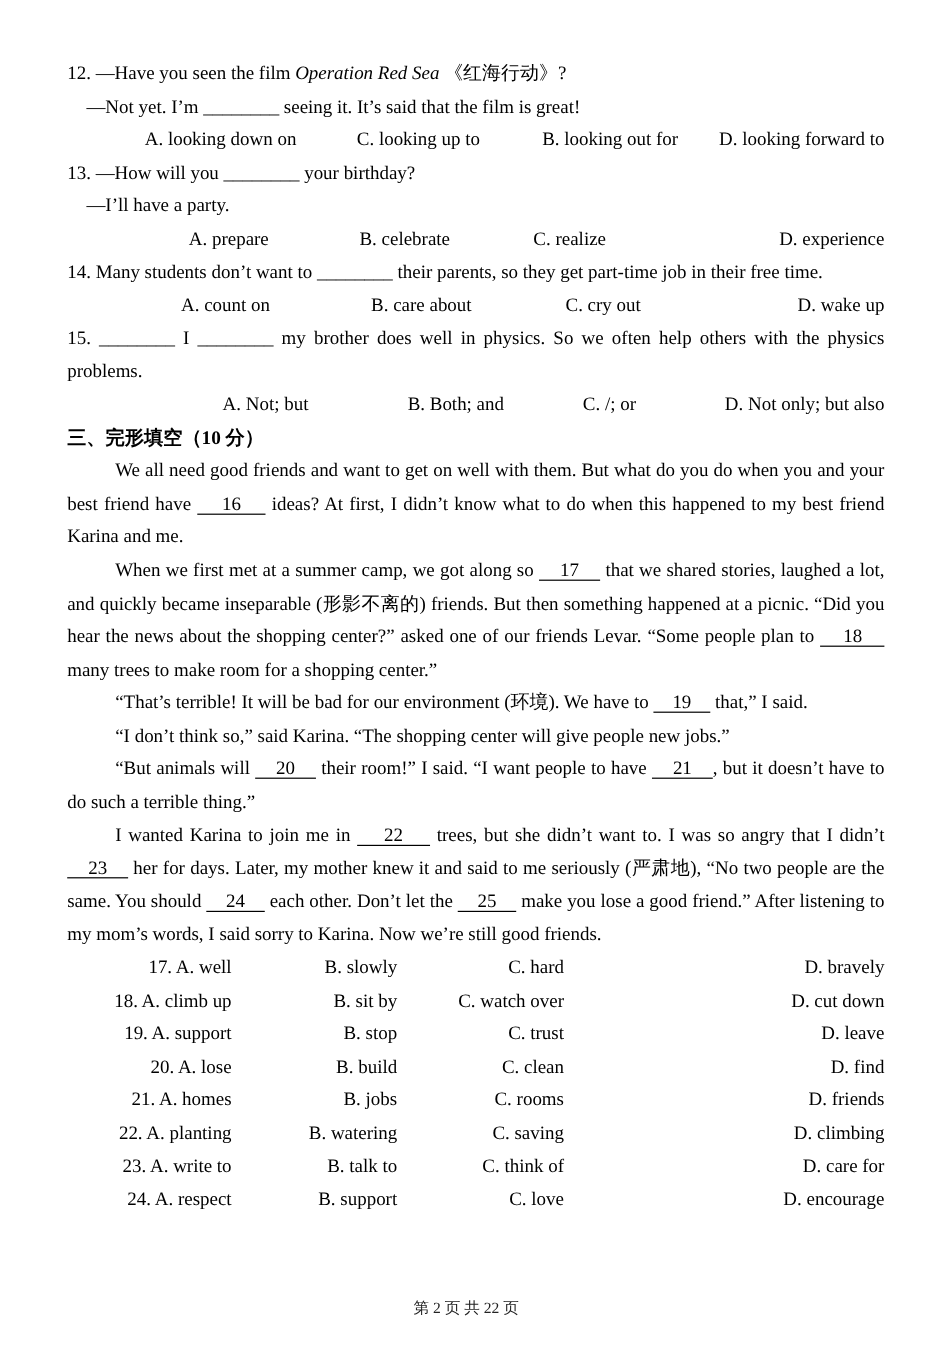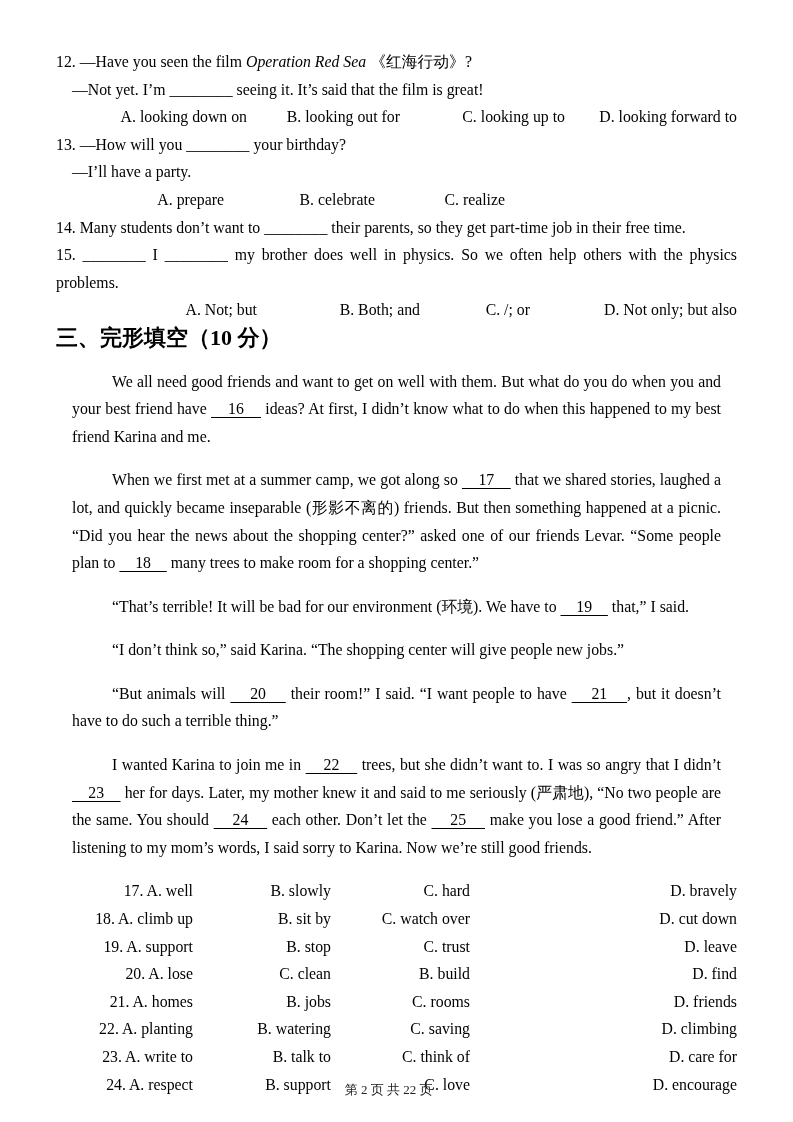--- a/index.html
+++ b/index.html
@@ -14,29 +14,29 @@
     font-family: Liberation Serif, serif;
     font-size: 15.8px;
     line-height: 27.6px;
     position: relative;
     overflow: hidden;
   }
   p, h3 { margin: 0; }
   .line { margin: 0; }
   .indent { padding-left: 16px; }
   .just { text-align: justify; }
-  .para { margin: 16px; text-align: justify; text-indent: 40px; }
+  .para { margin: 0; text-align: justify; text-indent: 40px; }
   .ul {
     white-space: pre;
     text-decoration: underline;
     text-underline-offset: 3px;
   }
   .sec-heading {
     font-weight: bold;
-    font-size: 22px;
+    font-size: 16px;
     line-height: 27.6px;
   }
   .optrow { display: grid; line-height: 27.6px; text-align: right; }
   .opts12 { padding-left: 19px; grid-template-columns: 172px 153px 165px auto; }
   .opts13 { padding-left: 12px; grid-template-columns: 156px 151px 130px auto; }
   .opts14 { padding-left: 7px;  grid-template-columns: 162px 168px 141px auto; }
   .opts15 { padding-left: 9px;  grid-template-columns: 192px 163px 110px auto; }
   .optscz { grid-template-columns: 137px 138px 139px auto; }
   .footer {
     position: absolute;
@@ -51,38 +51,45 @@
 </head>
 <body>
 
 <div class="page">
 
   <div>
     <p class="line"><span>12. —Have you seen the film </span><i>Operation Red Sea</i><span> 《红海行动》?</span></p>
     <p class="line indent"><span>—Not yet. I’m </span><span>________</span><span> seeing it. It’s said that the film is great!</span></p>
     <div class="optrow opts12">
       <span>A. looking down on</span>
+      <span>C. looking up to</span>
       <span>B. looking out for</span>
-      <span>C. looking up to</span>
       <span>D. looking forward to</span>
     </div>
   </div>
 
   <div>
     <p class="line"><span>13. —How will you </span><span>________</span><span> your birthday?</span></p>
     <p class="line indent"><span>—I’ll have a party.</span></p>
     <div class="optrow opts13">
       <span>A. prepare</span>
       <span>B. celebrate</span>
       <span>C. realize</span>
+      <span>D. experience</span>
     </div>
   </div>
 
   <div>
     <p class="line"><span>14. Many students don’t want to </span><span>________</span><span> their parents, so they get part-time job in their free time.</span></p>
+    <div class="optrow opts14">
+      <span>A. count on</span>
+      <span>B. care about</span>
+      <span>C. cry out</span>
+      <span>D. wake up</span>
+    </div>
   </div>
 
   <div>
     <p class="line just"><span>15. </span><span>________</span><span> I </span><span>________</span><span> my brother does well in physics. So we often help others with the physics problems.</span></p>
     <div class="optrow opts15">
       <span>A. Not; but</span>
       <span>B. Both; and</span>
       <span>C. /; or</span>
       <span>D. Not only; but also</span>
     </div>
@@ -113,22 +120,22 @@
       <span>D. cut down</span>
     </div>
     <div class="optrow optscz">
       <span>19. A. support</span>
       <span>B. stop</span>
       <span>C. trust</span>
       <span>D. leave</span>
     </div>
     <div class="optrow optscz">
       <span>20. A. lose</span>
+      <span>B. build</span>
       <span>C. clean</span>
-      <span>B. build</span>
       <span>D. find</span>
     </div>
     <div class="optrow optscz">
       <span>21. A. homes</span>
       <span>B. jobs</span>
       <span>C. rooms</span>
       <span>D. friends</span>
     </div>
     <div class="optrow optscz">
       <span>22. A. planting</span>

